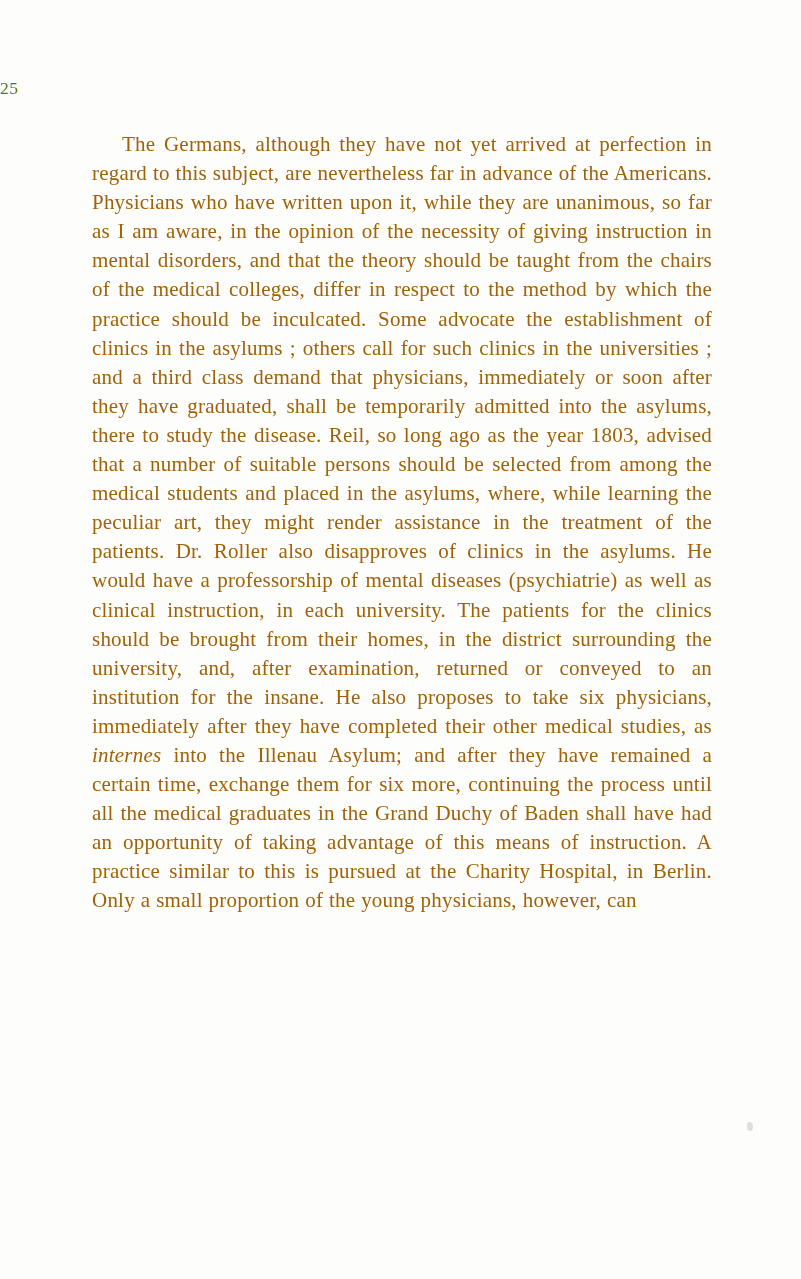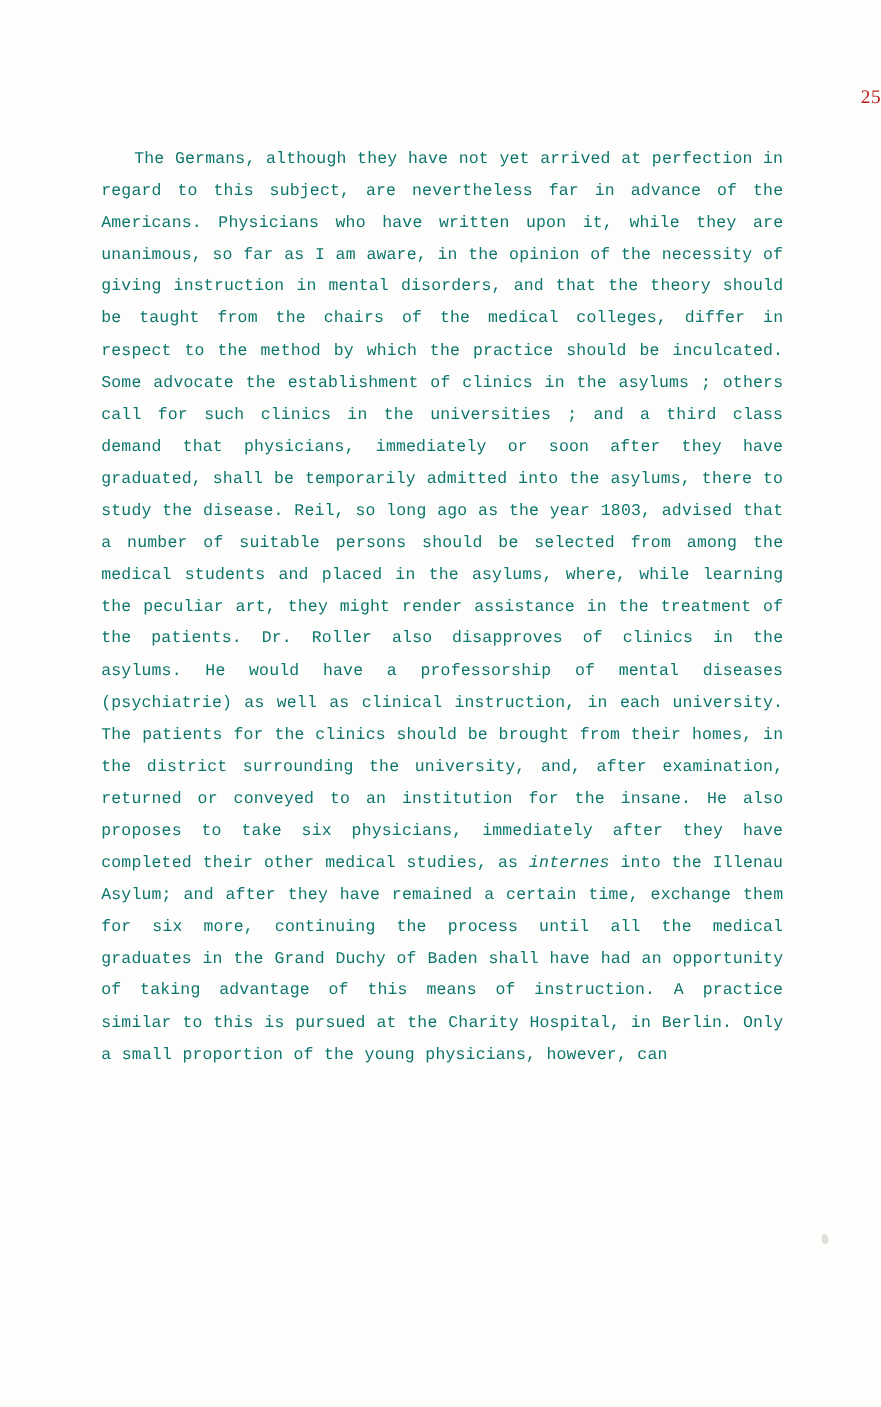--- a/index.html
+++ b/index.html
@@ -20,38 +20,37 @@
     width: 801px;
     height: 1279px;
     background: #fdfdfb;
     overflow: hidden;
   }
   .page-number {
     position: absolute;
     top: 78px;
     left: 0;
     width: 801px;
-    text-align: right;
+    text-align: left;
     font-size: 17.5px;
     letter-spacing: 0.5px;
-    color: #b91c1c;
+    color: #4d7c0f;
   }
   .body-text {
     position: absolute;
     top: 130px;
     left: 92px;
     width: 620px;
-    font-size: 15px;
+    font-size: 21px;
     line-height: 29.1px;
     text-align: justify;
     text-justify: inter-word;
-    color: #0f766e;
+    color: #a16207;
     letter-spacing: 0.01em;
     word-spacing: 0.02em;
-    font-family: Liberation Mono, monospace;
   }
   .body-text p {
     margin: 0;
     text-indent: 30px;
   }
   .body-text .ital {
     font-style: italic;
   }
   
   .speck {

